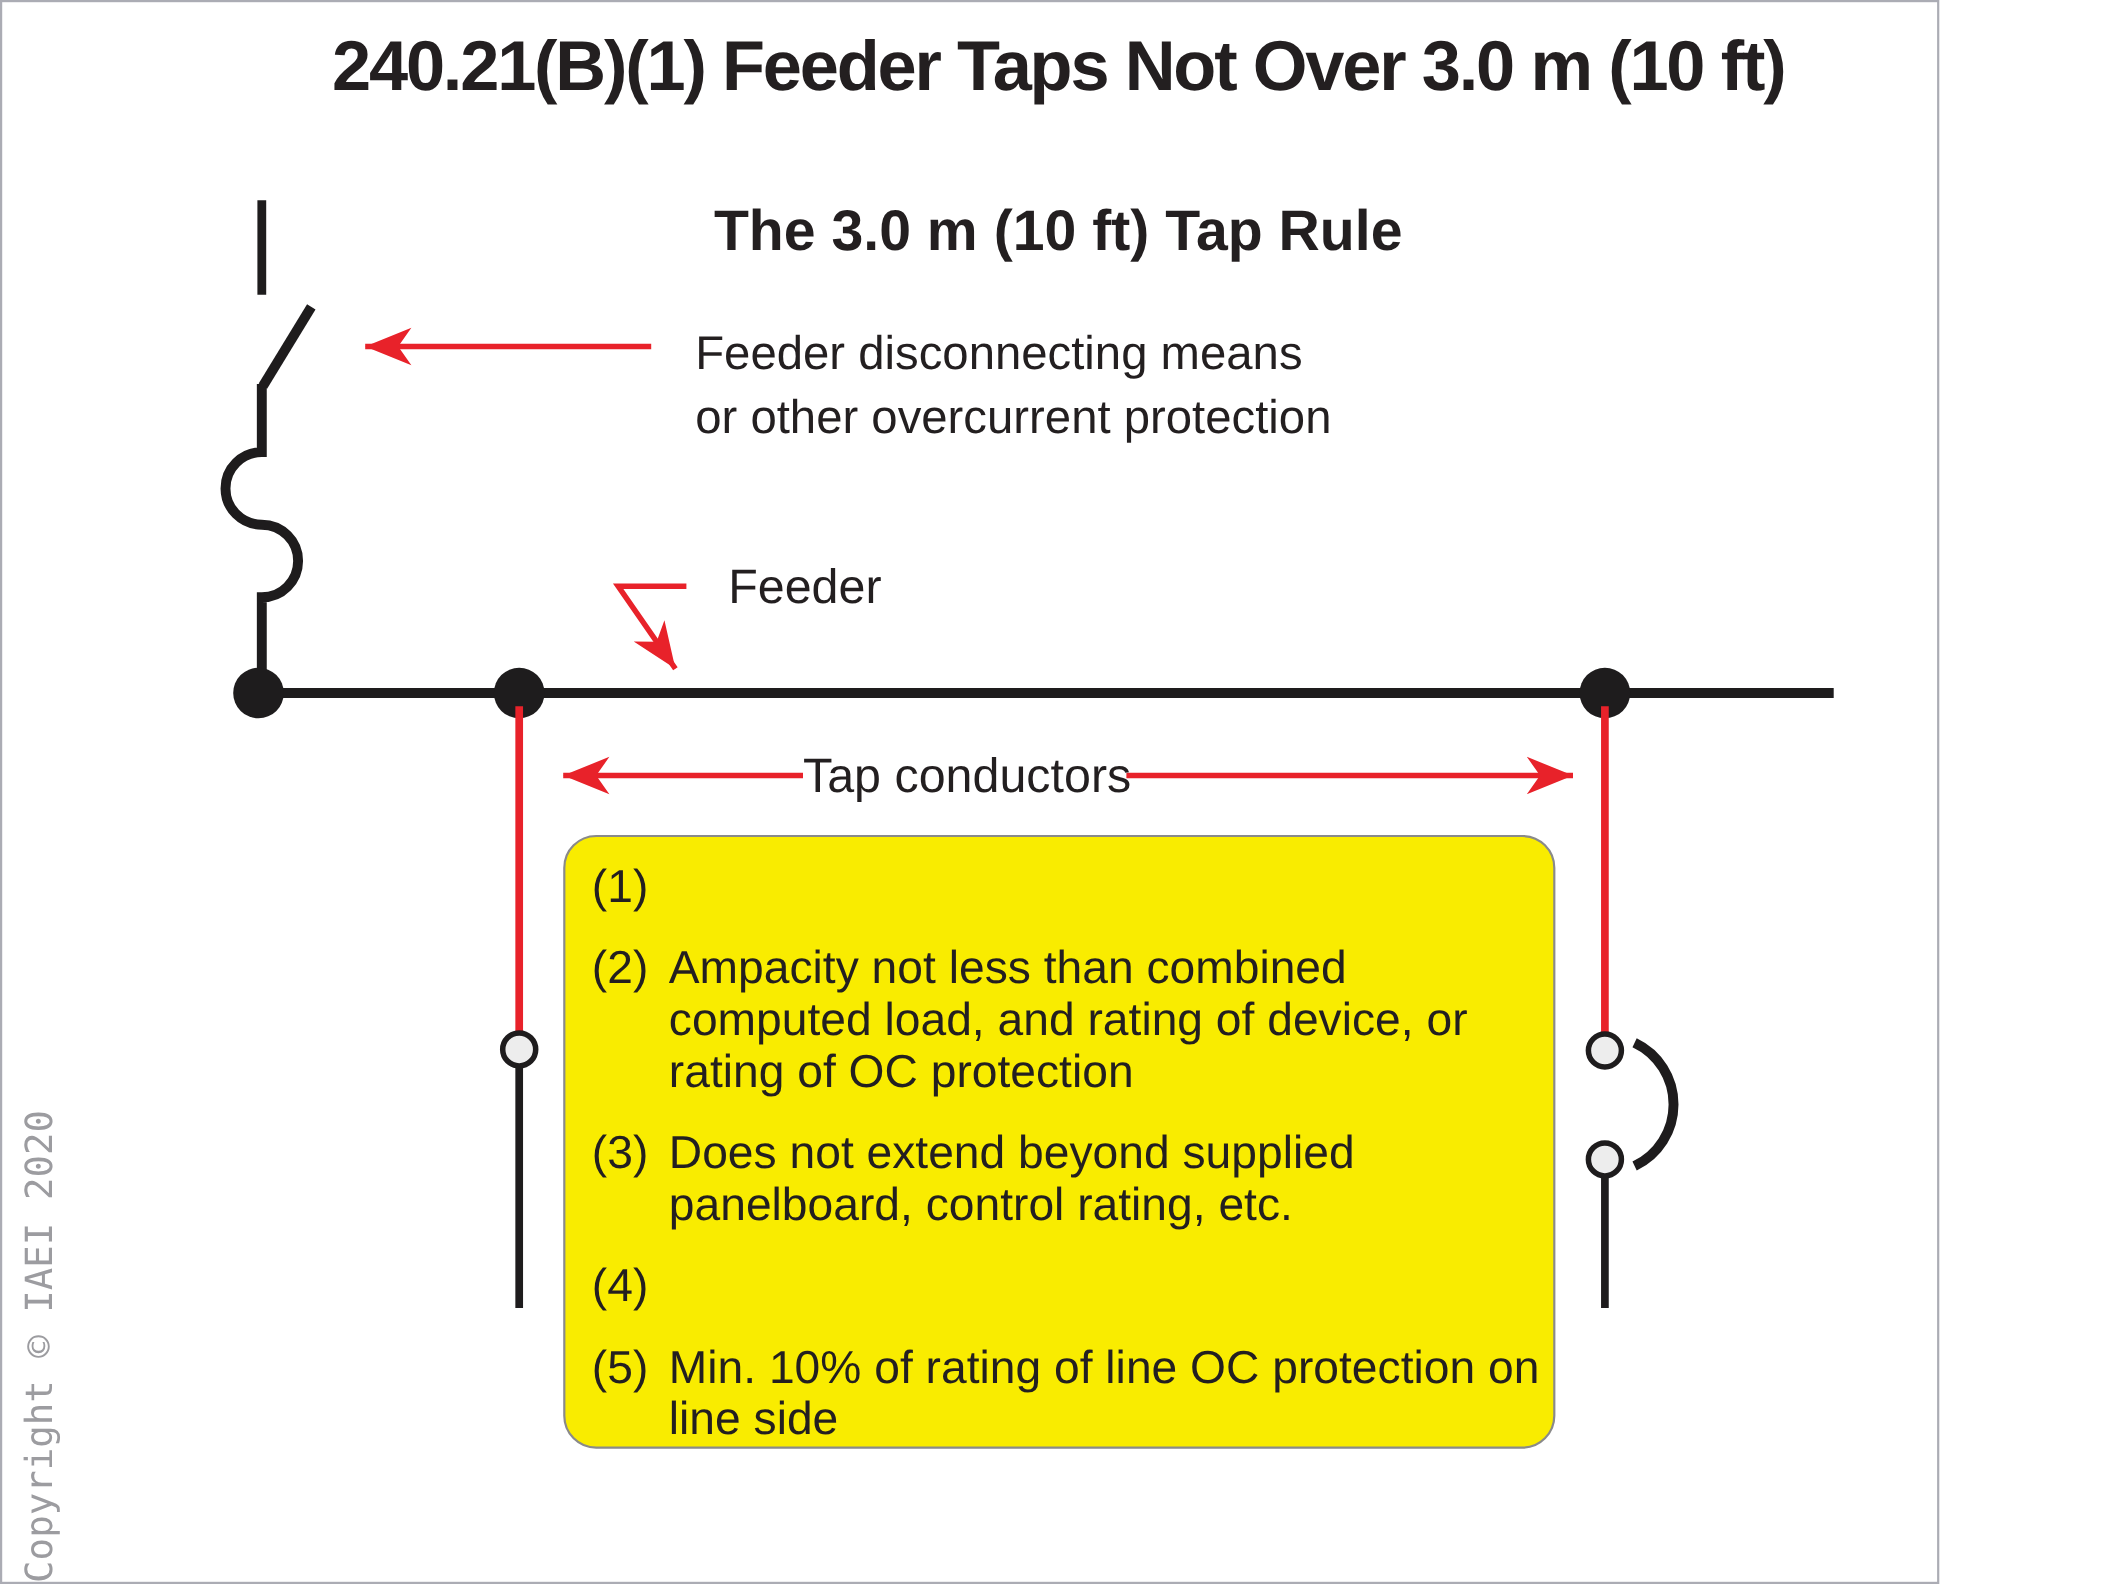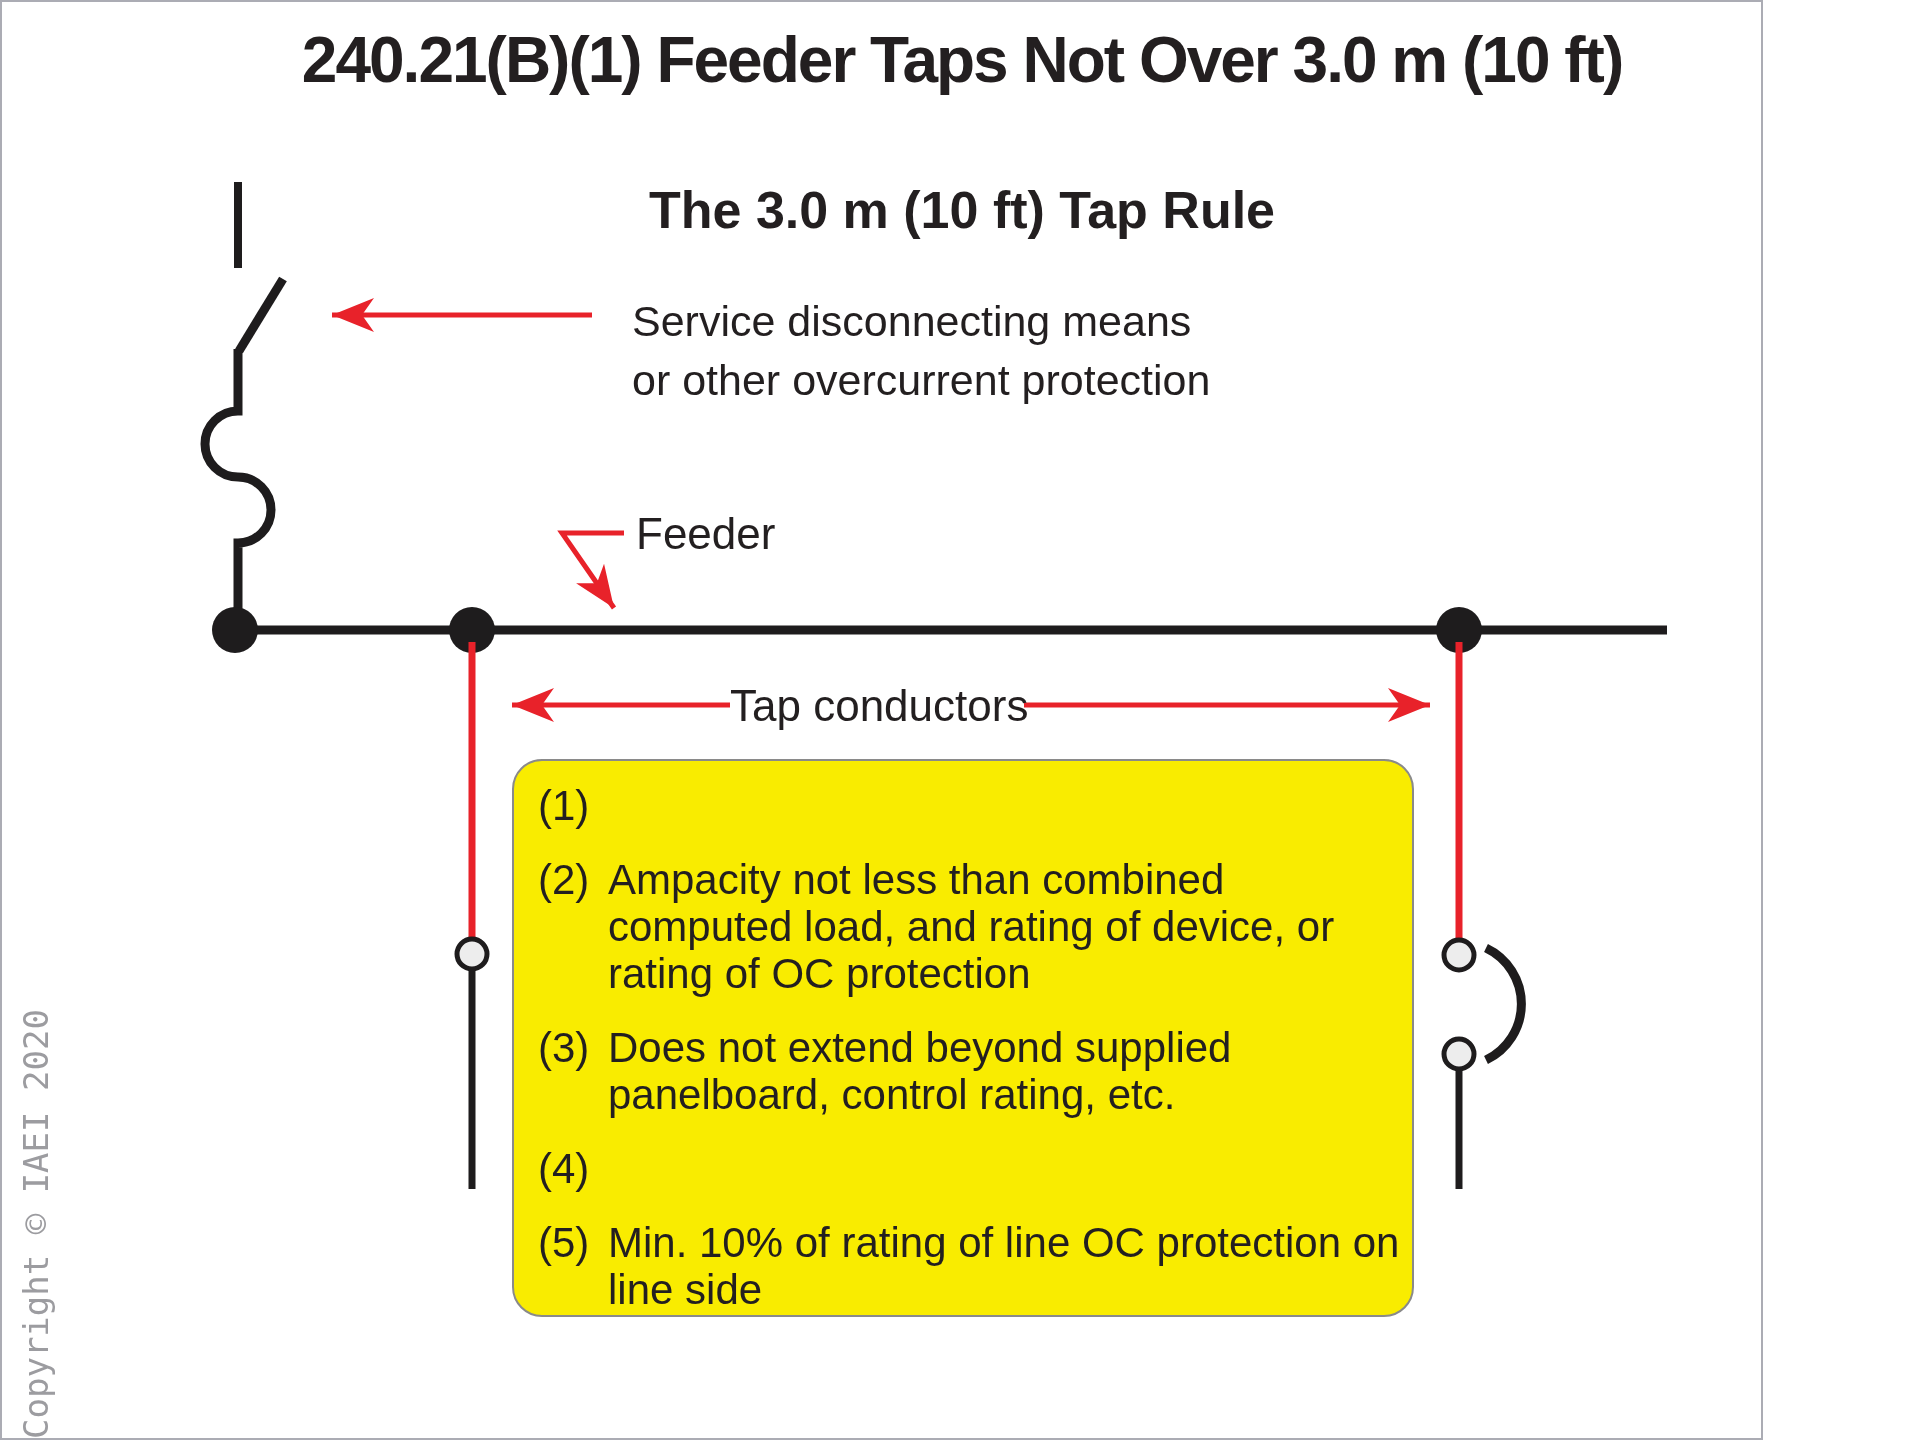--- a/index.html
+++ b/index.html
@@ -25,21 +25,21 @@
     left:0;top:178px;width:1920px;
     text-align:center;
     font-size:52px;font-weight:bold;
     line-height:60px;
   }
   .label{
     font-size:43px;line-height:59px;
     white-space:pre-line;
   }
   .service-label{left:630px;top:290px;}
-  .feeder-label{left:634px;top:502px;font-size:44px;}
+  .feeder-label{left:660px;top:502px;font-size:44px;}
   .tap-label{left:728px;top:674px;width:294px;text-align:right;font-size:44px;white-space:nowrap;}
   .rules-box{
     left:510px;top:757px;width:902px;height:558px;
     box-sizing:border-box;
     border:2px solid #8a8a8a;
     border-radius:30px;
     padding:21px 10px 0 24px;
   }
   .rule{display:flex;margin-bottom:27px;font-size:42px;line-height:47px;}
   .rule-num{width:70px;flex-shrink:0;}
@@ -93,21 +93,21 @@
     <line x1="590" y1="313" x2="330" y2="313" stroke-width="5" marker-end="url(#arrowhead)" stroke="#e8222a"></line>
     <path d="M622,531 L560,531 L612,606" fill="none" stroke-width="5" marker-end="url(#arrowhead)" stroke="#e8222a"></path>
     <line x1="728" y1="703" x2="510" y2="703" stroke-width="5" marker-end="url(#arrowhead)" stroke="#e8222a"></line>
     <line x1="1022" y1="703" x2="1428" y2="703" stroke-width="5" marker-end="url(#arrowhead)" stroke="#e8222a"></line>
   </svg>
 
   <div class="abs page-title">240.21(B)(1) Feeder Taps Not Over 3.0 m (10 ft)</div>
 
   <div class="abs subtitle">The 3.0 m (10 ft) Tap Rule</div>
 
-  <div class="abs label service-label">Service disconnecting means
+  <div class="abs label service-label">Feeder disconnecting means
 or other overcurrent protection</div>
 
   <div class="abs label feeder-label">Feeder</div>
 
   <div class="abs label tap-label">Tap conductors</div>
 
   <div class="abs rules-box" style="background-color: rgb(249, 236, 0);">
     <div class="rule">
       <span class="rule-num">(1)</span>
     </div>

